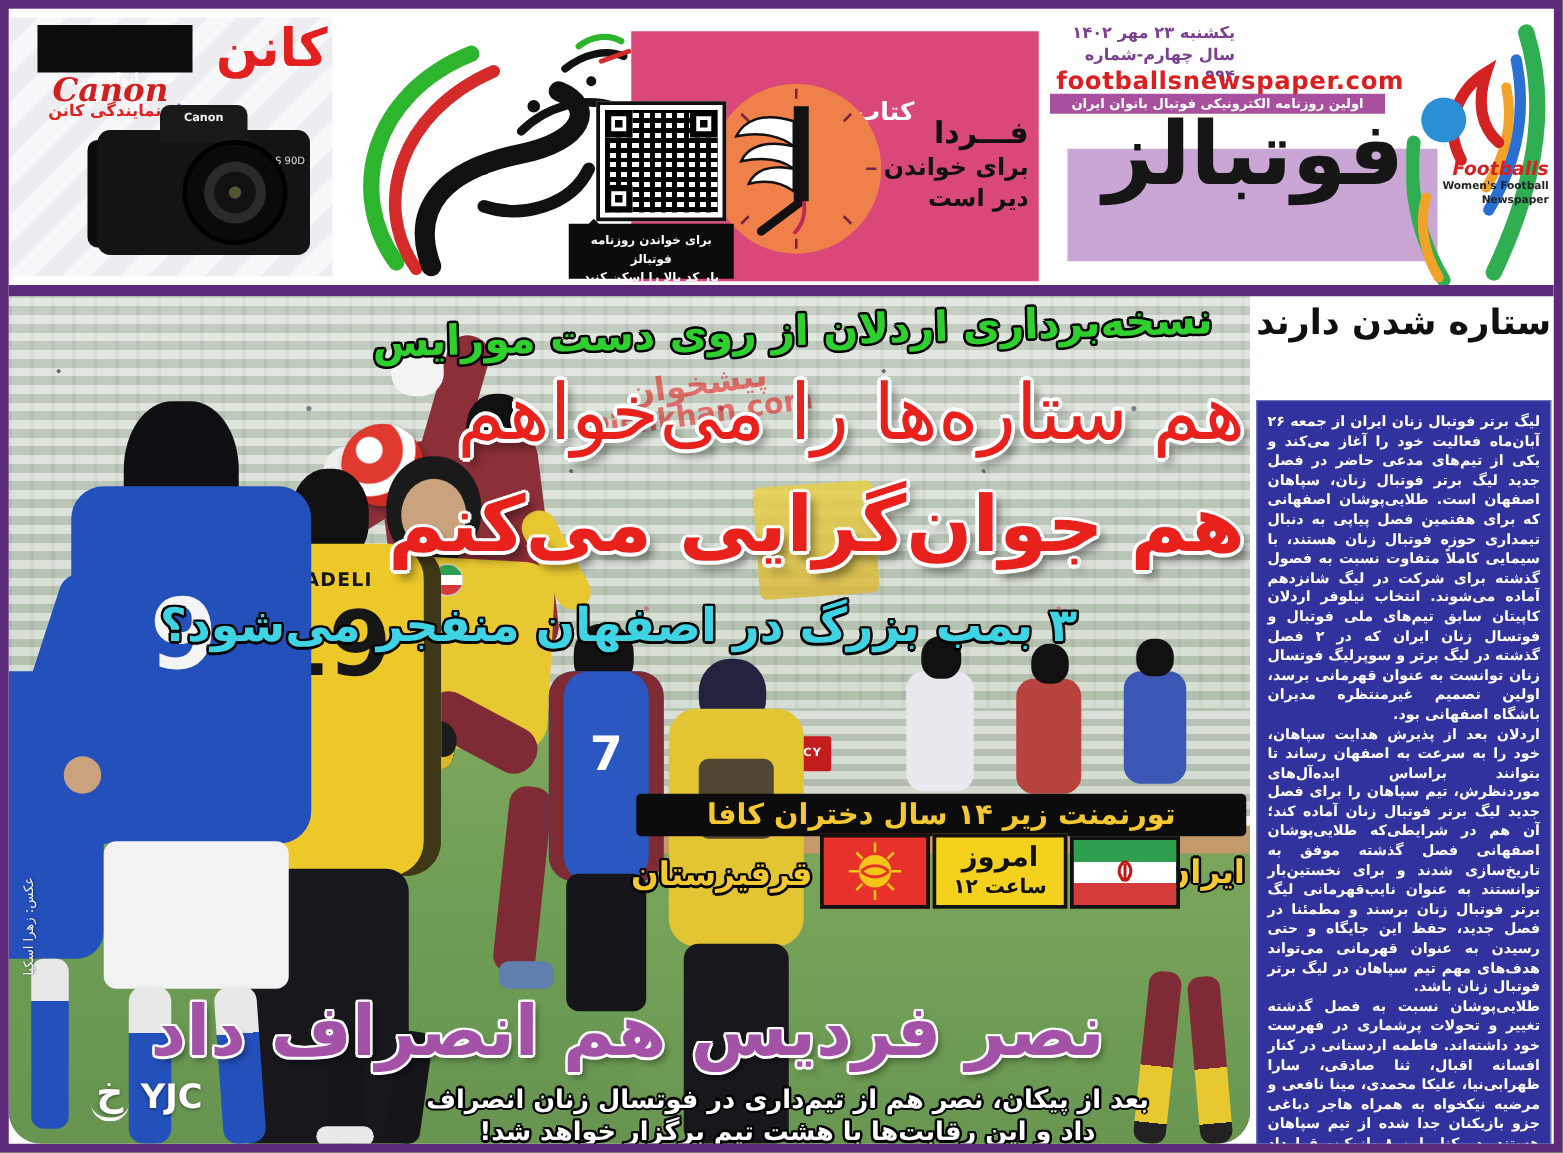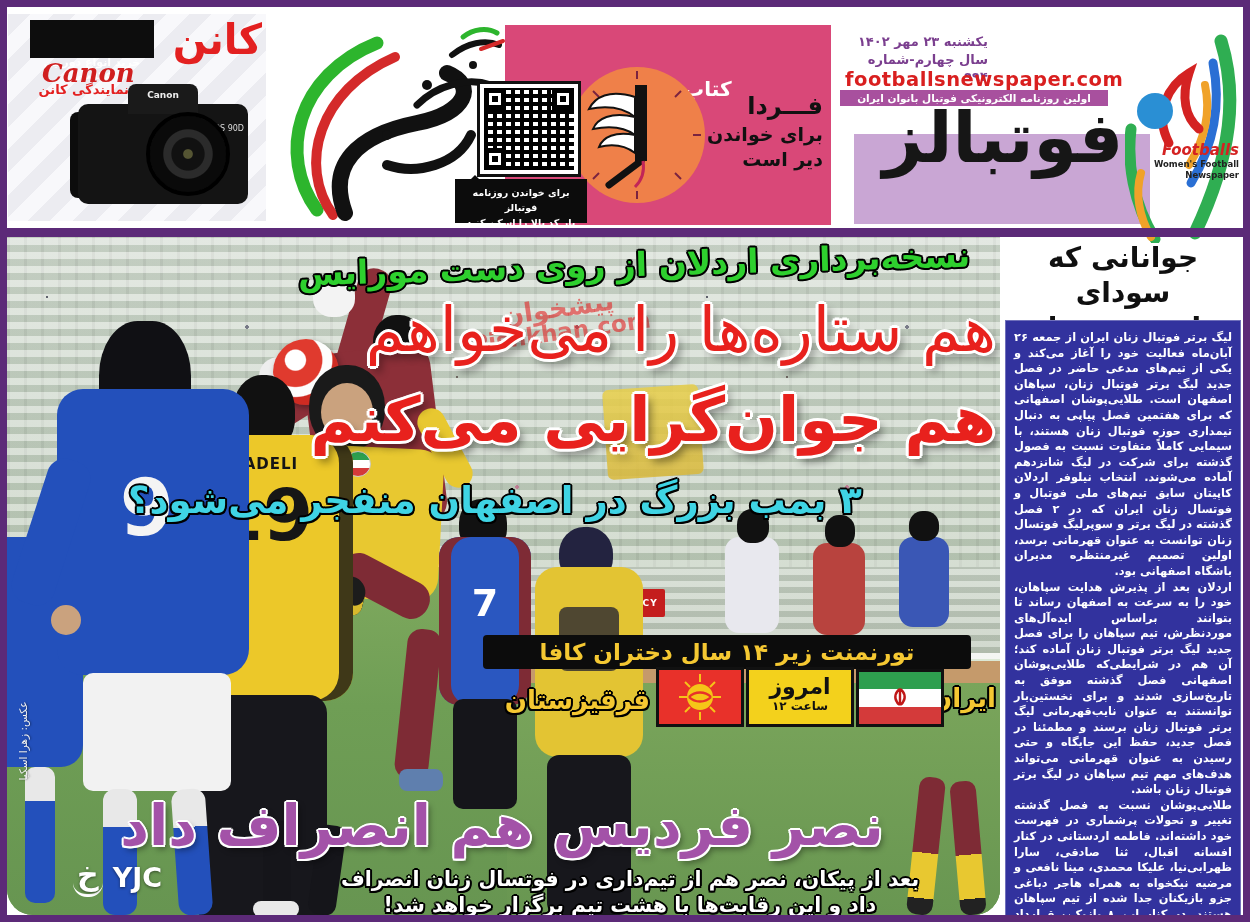--- a/index.html
+++ b/index.html
@@ -57,21 +57,21 @@
     background:
       repeating-linear-gradient(0deg, #000 0 4px, transparent 4px 8px),
       repeating-linear-gradient(90deg, #000 0 4px, #fff 4px 9px); }
   .qr .eye{ position:absolute; width:22px; height:22px; background:#fff; border:5px solid #000; }
   .qr .eye i{ position:absolute; left:3px; top:3px; width:6px; height:6px; background:#000; display:block; }
   .qr-caption{ left:448px; top:172px; width:132px; height:44px; background:#0c0c0c;
     color:#fff; text-align:center; font-size:9.5px; font-weight:bold; padding-top:6px; line-height:1.6; }
   .qr-caption:before{ content:""; position:absolute; left:14px; top:-10px;
     border:6px solid transparent; border-bottom-color:#0c0c0c; }
   
-  .masthead{ left:833px; top:22px; width:403px; height:214px; }
+  .masthead{ left:833px; top:7px; width:403px; height:214px; }
   .mh-date{ left:6px; top:4px; width:142px; text-align:right; color:#7b3f8f;
     font-size:13px; font-weight:bold; line-height:1.35; }
   .mh-site{ left:5px; top:39px; font-size:19.5px; font-weight:bold; color:#d91f1f; letter-spacing:.5px; }
   .mh-tagline{ left:0; top:61px; width:268px; height:16px; background:#a8509e; color:#fff;
     font-size:10.5px; font-weight:bold; text-align:center; line-height:16px; }
   .mh-band{ left:14px; top:105px; width:296px; height:90px; background:#c9a6d4; }
   .mh-title{ left:8px; top:68px; width:310px; text-align:center; font-size:70px; font-weight:bold;
     color:#161616; }
   .mh-logo{ right:0; top:4px; width:118px; height:210px; }
   .mh-logo .en{ position:absolute; right:4px; top:108px; color:#d42222; font-weight:bold;
@@ -190,33 +190,33 @@
   .kicker{ right:6px; top:8px; width:720px; text-align:center; font-size:33px; font-weight:bold;
     color:#2ed02e; transform:rotate(-1.6deg); }
   .hl1{ right:4px; top:56px; width:990px; text-align:left; font-size:62px; font-weight:normal; color:#e8211d; }
   .hl2{ right:4px; top:146px; width:990px; text-align:left; font-size:62px; font-weight:bold; color:#e8211d; }
   .hl1{ text-align:right; } .hl2{ text-align:right; }
   .subhl{ right:30px; top:242px; width:950px; text-align:center; font-size:37px; font-weight:bold; color:#3fd4e4; }
   .watermark{ left:462px; top:58px; transform:rotate(-8deg); color:rgba(225,35,35,.6);
     text-align:center; line-height:1; }
   .watermark .fa{ font-size:26px; font-weight:bold; }
   .watermark .en{ font-size:23px; font-weight:bold; }
-  .tstrip{ left:476px; top:398px; width:488px; height:34px; background:#0c0c0c; border-radius:4px;
+  .tstrip{ left:502px; top:398px; width:488px; height:34px; background:#0c0c0c; border-radius:4px;
     color:#f5c832; font-size:23px; font-weight:bold; text-align:center; line-height:34px; }
   .country{ font-size:26px; font-weight:bold; color:#f5c832; }
   .iran-label{ right:4px; top:446px; }
   .kg-label{ right:350px; top:448px; }
   .flag{ border:3px solid #111; }
   .flag-iran{ right:56px; top:432px; width:88px; height:58px;
     background:linear-gradient(180deg,#2e9f4f 33.3%,#fff 33.3% 66.6%,#d43a3a 66.6%); }
   .flag-kg{ right:256px; top:430px; width:88px; height:60px; background:#e8312a; }
   .timebox{ right:146px; top:430px; width:108px; height:60px; background:#f3d11c;
     border:3px solid #111; text-align:center; color:#111; font-weight:bold; }
   .timebox .t1{ font-size:22px; margin-top:4px;text-align:center; }
-  .timebox .t2{ font-size:12px; }
+  .timebox .t2{ font-size:16px; }
   .bhl{ right:8px; top:556px; width:980px; text-align:center; font-size:56px; font-weight:bold; color:#a352a8; }
   .bsub{ right:70px; top:630px; width:600px; text-align:center; font-size:20.5px; font-weight:bold;
     color:#fff; line-height:1.25; }
   .yjc{ left:66px; top:620px; color:#fff; font-size:27px; font-weight:bold;
     text-shadow:0 1px 3px rgba(0,0,0,.5); display:flex; align-items:center; gap:10px; }
   .yjc .glyph{ font-size:30px; border-bottom:3px solid #fff; border-radius:0 0 14px 14px; padding:0 4px 2px; }
   .photo-credit{ left:-34px; top:498px; transform:rotate(-90deg); color:#f3f3f3; font-size:10.5px;
     width:100px; text-align:center; text-shadow:0 1px 2px rgba(0,0,0,.5); }
   
   .sidebar{ left:996px; top:233px; width:240px; height:682px; }
@@ -458,21 +458,20 @@
 
     <div class="abs yjc">
       <span class="glyph">خ</span>
       <span>YJC</span>
     </div>
     <div class="abs photo-credit rtl">عکس: زهرا اسکیا</div>
   </div>
 
   <div class="abs sidebar">
     <div class="sb-title rtl">
-      <div>جوانانی که سودای</div>
       <div>ستاره شدن دارند</div>
     </div>
     <div class="sb-box">
       <p>لیگ برتر فوتبال زنان ایران از جمعه ۲۶ آبان‌ماه فعالیت خود را آغاز می‌کند و یکی از تیم‌های مدعی حاضر در فصل جدید لیگ برتر فوتبال زنان، سپاهان اصفهان است. طلایی‌پوشان اصفهانی که برای هفتمین فصل پیاپی به دنبال تیمداری حوزه فوتبال زنان هستند، با سیمایی کاملاً متفاوت نسبت به فصول گذشته برای شرکت در لیگ شانزدهم آماده می‌شوند. انتخاب نیلوفر اردلان کاپیتان سابق تیم‌های ملی فوتبال و فوتسال زنان ایران که در ۲ فصل گذشته در لیگ برتر و سوپرلیگ فوتسال زنان توانست به عنوان قهرمانی برسد، اولین تصمیم غیرمنتظره مدیران باشگاه اصفهانی بود.</p>
       <p>اردلان بعد از پذیرش هدایت سپاهان، خود را به سرعت به اصفهان رساند تا بتوانند براساس ایده‌آل‌های موردنظرش، تیم سپاهان را برای فصل جدید لیگ برتر فوتبال زنان آماده کند؛ آن هم در شرایطی‌که طلایی‌پوشان اصفهانی فصل گذشته موفق به تاریخ‌سازی شدند و برای نخستین‌بار توانستند به عنوان نایب‌قهرمانی لیگ برتر فوتبال زنان برسند و مطمئنا در فصل جدید، حفظ این جایگاه و حتی رسیدن به عنوان قهرمانی می‌تواند هدف‌های مهم تیم سپاهان در لیگ برتر فوتبال زنان باشد.</p>
       <p>طلایی‌پوشان نسبت به فصل گذشته تغییر و تحولات پرشماری در فهرست خود داشته‌اند. فاطمه اردستانی در کنار افسانه اقبال، ثنا صادقی، سارا ظهرابی‌نیا، علیکا محمدی، مینا نافعی و مرضیه نیکخواه به همراه هاجر دباغی جزو بازیکنان جدا شده از تیم سپاهان هستند. در کنار این ۸ بازیکن، قرارداد زهرا علیزاده هم تا آذرماه با سپاهانی‌ها اعتبار دارد و گفته می‌شود او هم تمایلی به تمدید قراردادش ندارد و اگر اتفاق خاصی رخ ندهد، مشابه اردستانی، اقبال، ظهرابی‌نیا و نیکخواه به تیم شهرداری سیرجان خواهد پیوست تا ۹ بازیکن فصل گذشته سپاهان از این تیم جدا شده باشند.</p>
 
     </div>
   </div>
 

